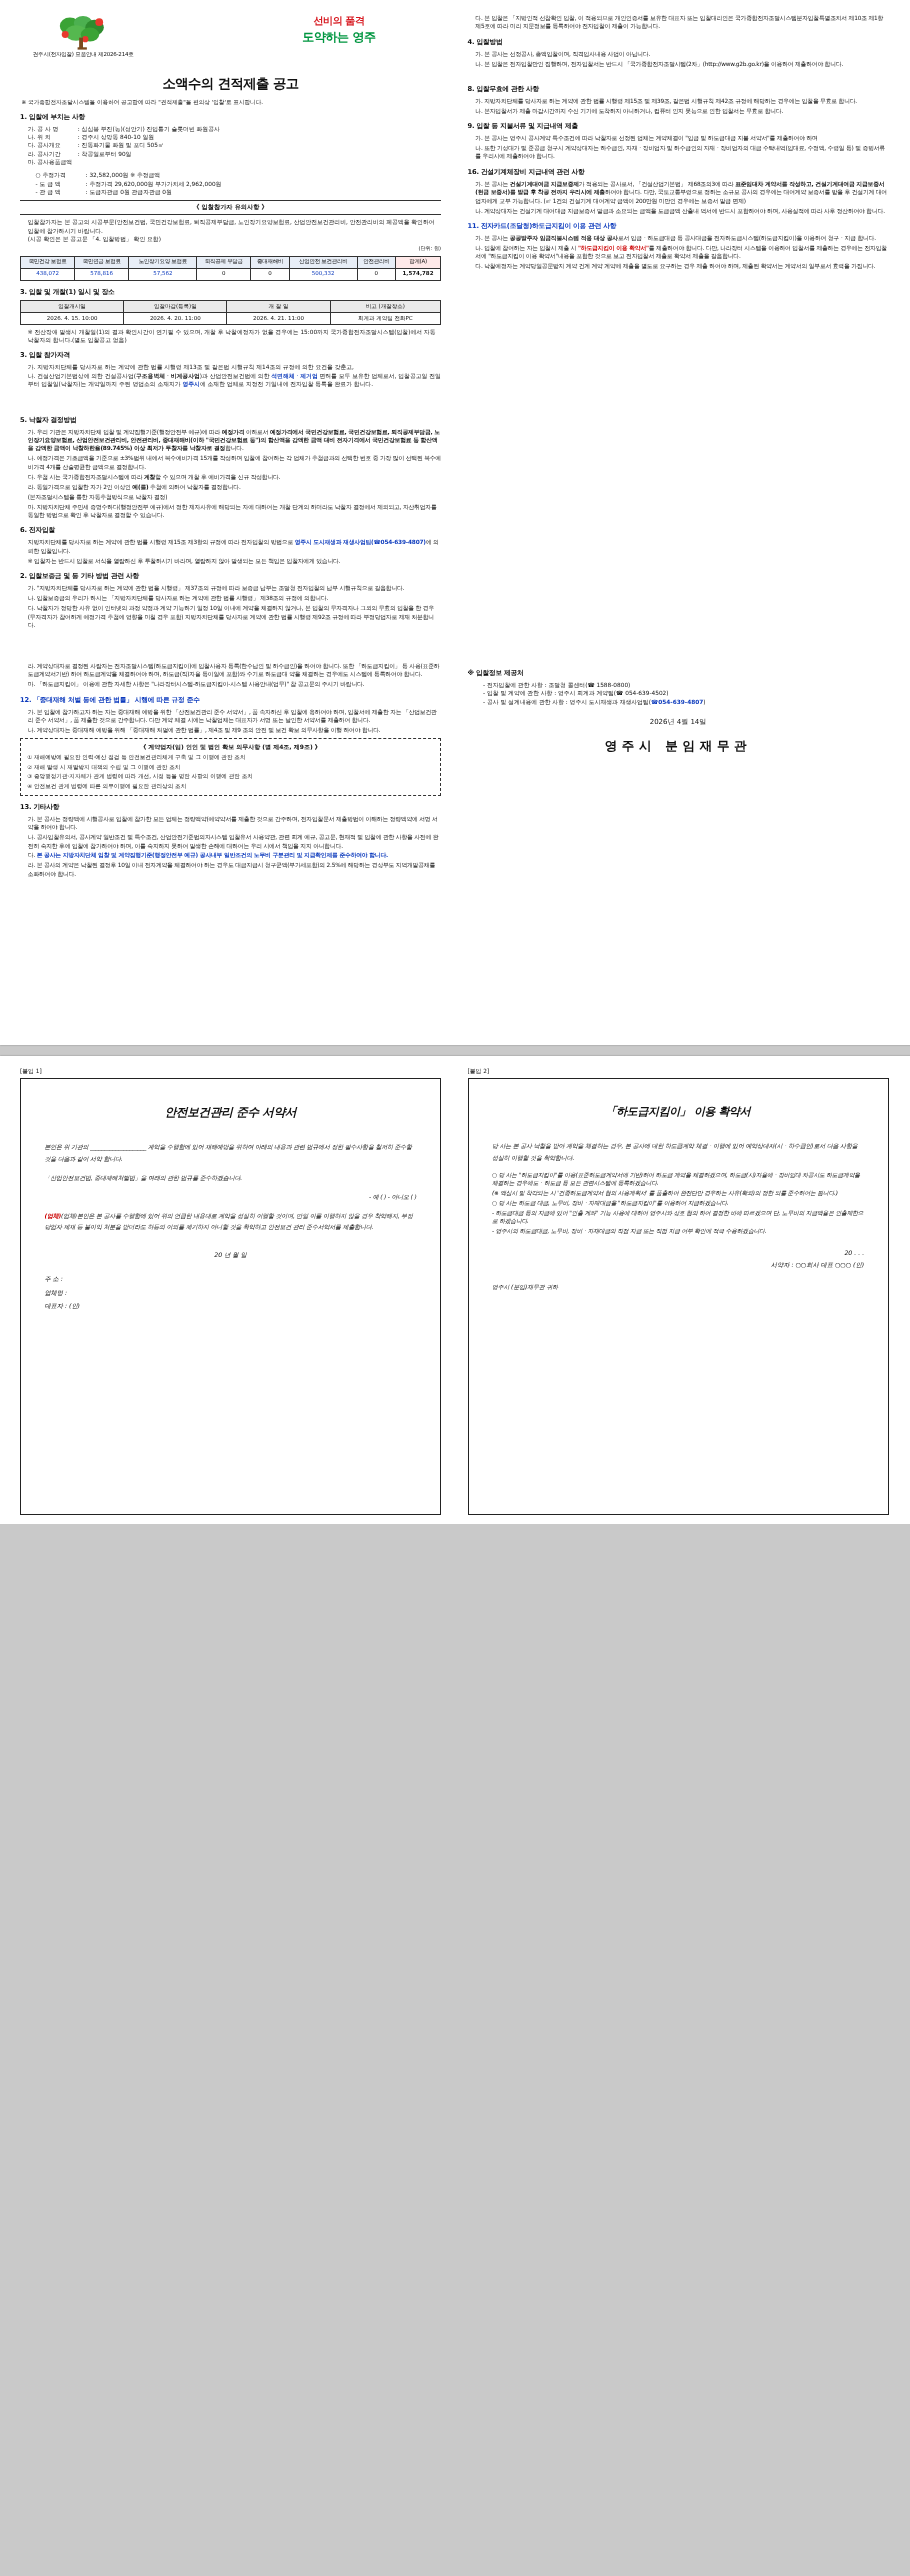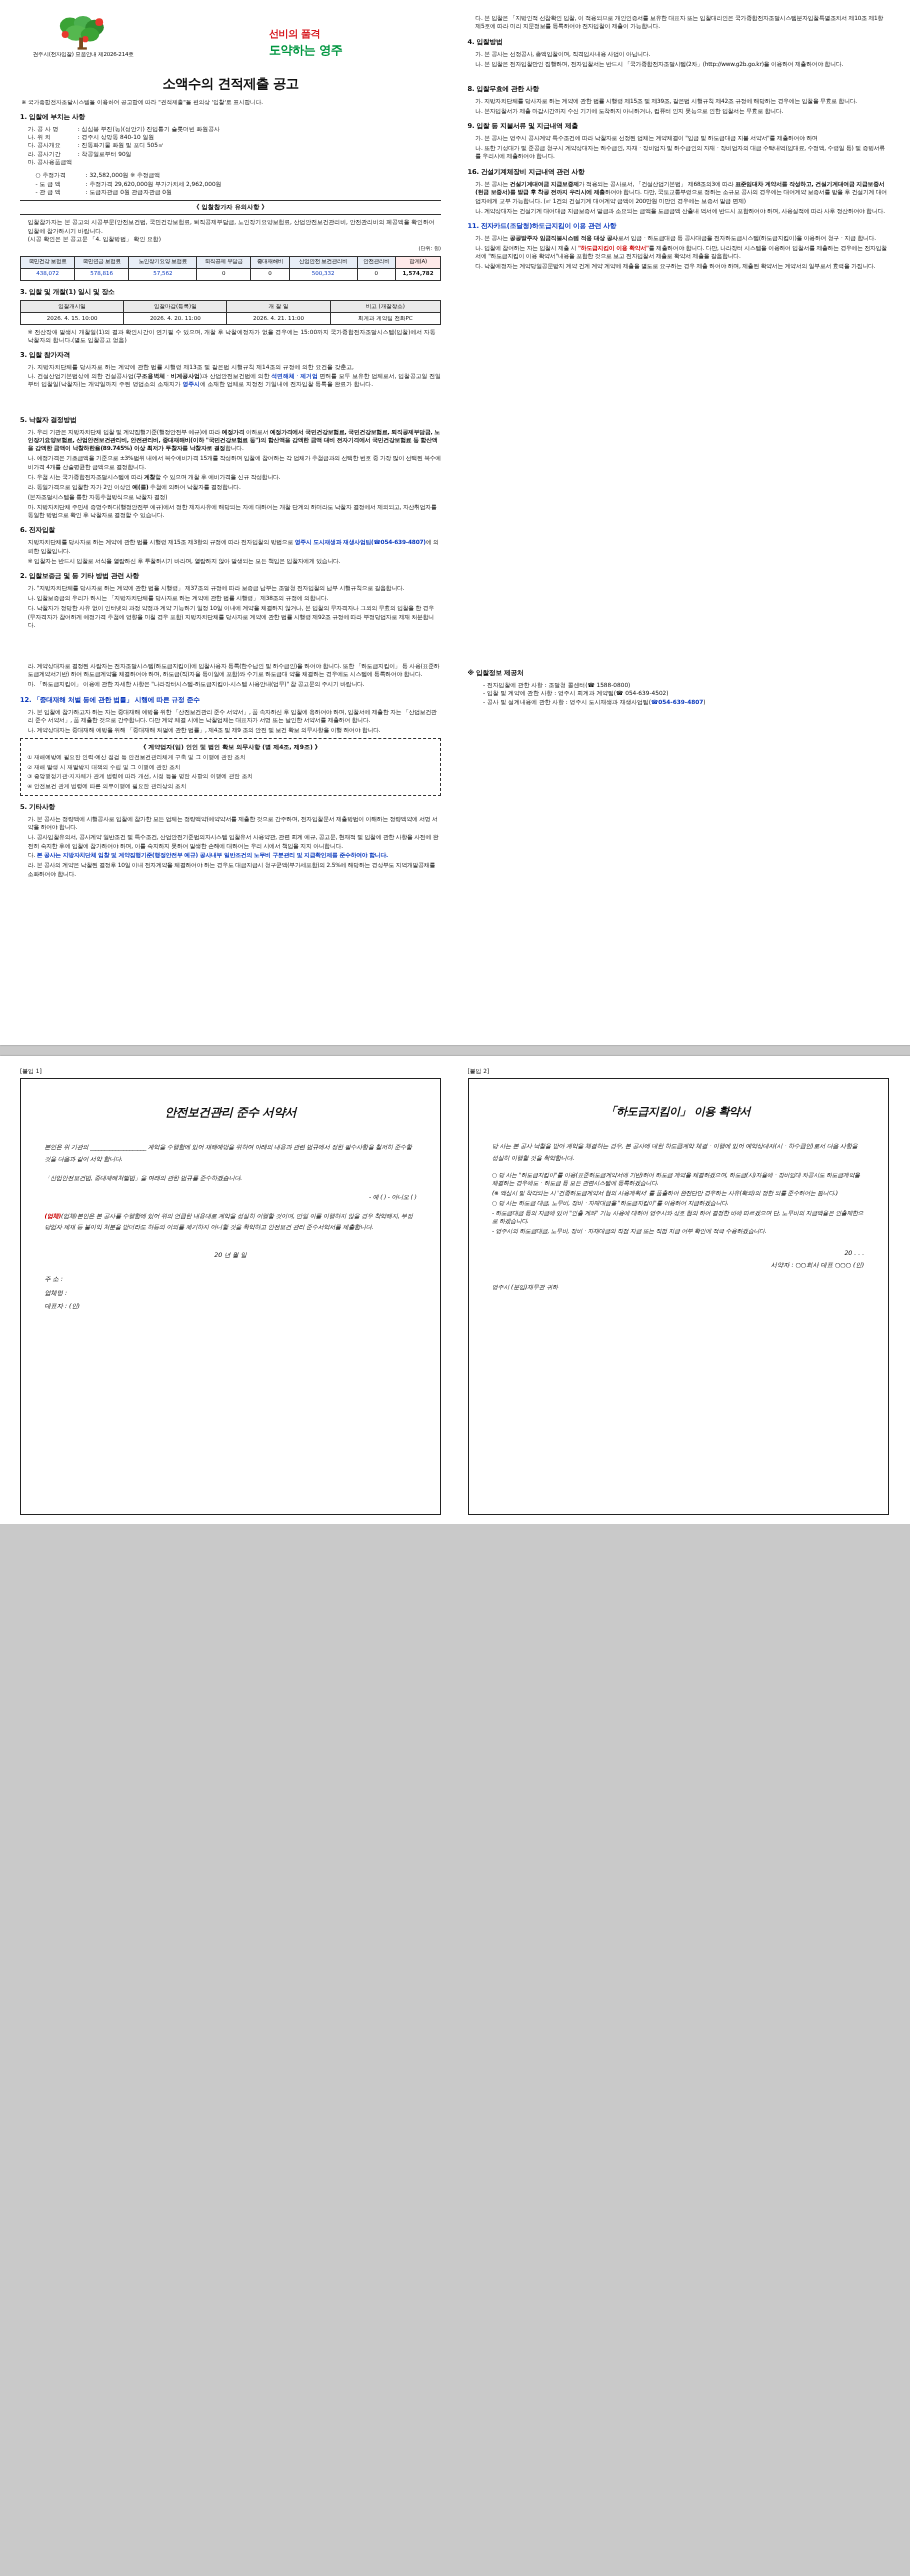--- a/index.html
+++ b/index.html
@@ -21,21 +21,21 @@
   #page1 { width:911px; height:1045px; padding: 14px 20px 0 20px; }
   #page3 { width:911px; height:499px; padding: 11px 20px 0 20px; margin-top:11px;}
   .cols { display:flex; gap: 26.5px; }
   .col { width: 421px; }
 
   
   .hdr { position:relative; height: 58px; }
   .logo-wrap { position:absolute; left:4.7px; top:1.6px; width:117px; text-align:center; }
   .logo-svg { display:block; margin:0 auto; }
   .logo-cap { font-size:5.5px; margin-top:1.6px; letter-spacing:-0.2px; }
-  .brand { position:absolute; left:249px; top:13px; width:140px;}
+  .brand { position:absolute; left:249px; top:0; text-align:center; width:140px;}
   .brand .l1 { color:#d71920; font-weight:bold; font-size:10px; letter-spacing:-0.4px;}
   .brand .l2 { color:#e2231a; font-weight:bold; font-size:12px; letter-spacing:-0.4px;}
   .brand .l2 span { color:#009640; }
   .title { text-align:center; font-size:13.3px; font-weight:bold; letter-spacing:-0.5px; margin: 1.6px 0 4.7px; }
   .notice { font-size:5.6px; margin: 0 0 6.2px 1.6px;}
 
   h3.sec { font-size:6.7px; font-weight:bold; margin: 7px 0 2.3px; letter-spacing:-0.2px; }
   h3.sec.blue { color:#0d3bbd; }
   p, li, div.tx { margin:0; letter-spacing:-0.2px; }
   .ind1 { padding-left: 7.8px; }
@@ -289,35 +289,39 @@
       <div class="dashbox">
         <div class="h">《 계약업자(임) 인인 및 법인 확보 의무사항 (별 제4조, 제9조) 》</div>
         <div id="s12checks">
             <div class="sq" style="margin-bottom: 1.6px;">① 재해예방에 필요한 인력·예산 점검 등 안전보건관리체계 구축 및 그 이행에 관한 조치</div>
             <div class="sq" style="margin-bottom: 1.6px;">② 재해 발생 시 재발방지 대책의 수립 및 그 이행에 관한 조치</div>
             <div class="sq" style="margin-bottom: 1.6px;">③ 중앙행정기관·지자체가 관계 법령에 따라 개선, 시정 등을 명한 사항의 이행에 관한 조치</div>
             <div class="sq" style="margin-bottom: 1.6px;">④ 안전보건 관계 법령에 따른 의무이행에 필요한 관리상의 조치</div>
           </div>
       </div>
 
-      <h3 class="sec">5. 기타사항</h3>
+      <h3 class="sec">13. 기타사항</h3>
       <div class="ind1" id="s13list">
           <div class="tx" style="margin-bottom: 1.6px;">가. 본 공사는 정량액에 시행공사로 입찰에 참가한 모든 업체는 정량액약(예약약서를 제출한 것으로 간주하며, 전자입찰문서 제출방법이 이해하는 정량액약에 서명 서약을 하여야 합니다.</div>
           <div class="tx" style="margin-bottom: 1.6px;">나. 공사입찰유의서, 공사계약 일반조건 및 특수조건, 산업안전기준법의자시스템 입찰유서 사용약관, 관련 회계 예규, 공고문, 현재적 및 입찰에 관한 사항을 사전에 완전히 숙지한 후에 입찰에 참가하여야 하며, 이를 숙지하지 못하여 발생한 손해에 대하여는 우리 시에서 책임을 지지 아니합니다.</div>
           <div class="tx" style="margin-bottom: 1.6px;">다. <b class="blue">본 공사는 지방자치단체 입찰 및 계약집행기준(행정안전부 예규) 공사내부 일반조건의 노무비 구분관리 및 지급확인제를 준수하여야 합니다.</b></div>
           <div class="tx" style="margin-bottom: 1.6px;">라. 본 공사의 계약은 낙찰된 결정후 10일 이내 전자계약을 체결하여야 하는 경우도 대금지급시 청구군액(부가세포함)의 2.5%에 해당하는 경상부도 지역개발공채를 소화하여야 합니다.</div>
         </div>
     </div>
 
     <div class="col">
       <h3 class="sec">※ 입찰정보 제공처</h3>
       <div class="ind2">- 전자입찰에 관한 사항 : 조달청 콜센터(☎ 1588-0800)</div>
       <div class="ind2">- 입찰 및 계약에 관한 사항 : 영주시 회계과 계약팀(☎ 054-639-4502)</div>
       <div class="ind2">- 공사 및 설계내용에 관한 사항 : <span>영주시 도시재생과 재생사업팀(<b class="blue">☎054-639-4807</b>)</span></div>
 
+      <div class="sign">
+        <div class="date">2026년 4월 14일</div>
+        <div class="who">영주시 분임재무관</div>
+      </div>
     </div>
   </div>
 </div>
 
 <div class="page" id="page3" style="height:468px">
   <div class="cols">
     <div class="col">
       <div class="att-label">[붙임 1]</div>
       <div class="att-box">
         <div class="att-title">안전보건관리 준수 서약서</div>

